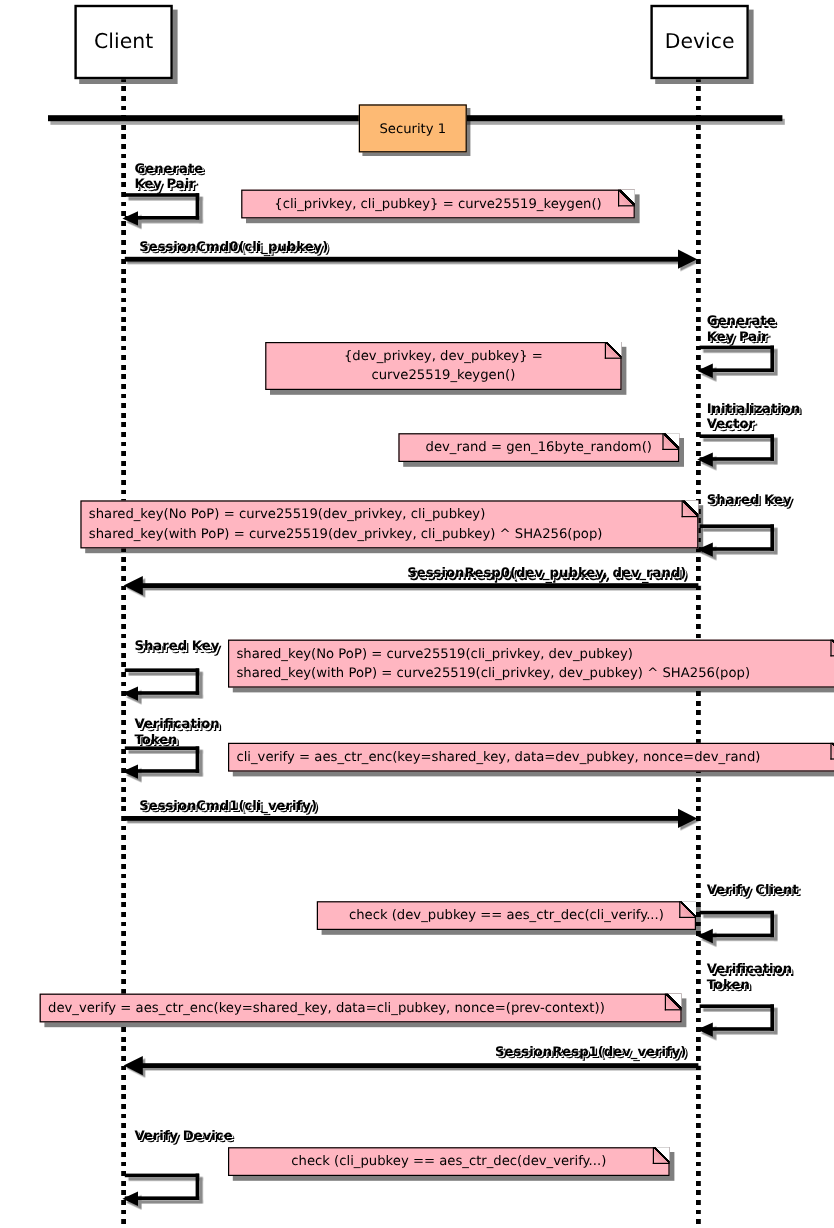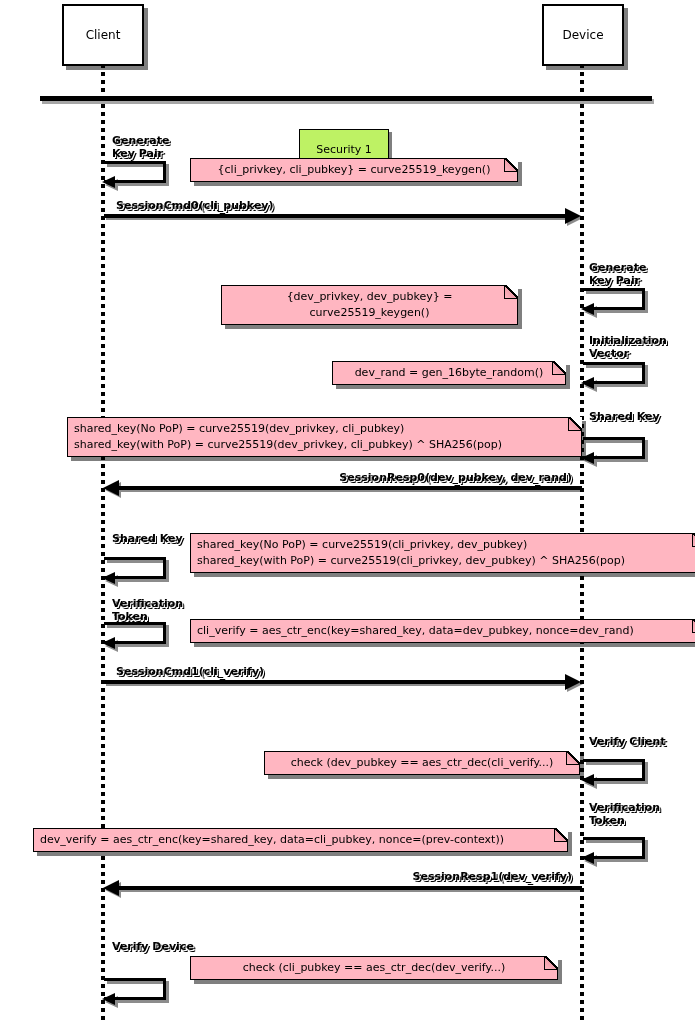--- a/index.html
+++ b/index.html
@@ -3,26 +3,26 @@
 <meta charset="utf-8">
 <style>
   html,body{margin:0;padding:0;background:#fff;}
   *{box-sizing:border-box;}
   .canvas{position:relative;width:695px;height:1023px;overflow:hidden;background:#fff;
           font-family:"DejaVu Sans","Liberation Sans",sans-serif;color:#000;}
   .lifeline{position:absolute;top:64px;height:959px;width:4px;
             background:repeating-linear-gradient(to bottom,#000 0 4px,transparent 4px 8px);}
   .actor{position:absolute;top:4px;width:82px;height:62px;background:#fff;border:2px solid #000;
          box-shadow:4px 4px 0 rgba(0,0,0,0.5);display:flex;align-items:center;justify-content:center;
-         font-size:12px;}
+         font-size:17px;}
   .divider-line{position:absolute;left:40px;top:96px;width:612px;height:5px;background:#000;
                 box-shadow:2px 3px 0 rgba(0,0,0,0.35);}
-  .divider-box{position:absolute;left:299px;top:87px;width:90px;height:40px;background:#bef264;
+  .divider-box{position:absolute;left:299px;top:87px;width:90px;height:40px;background:#fdba74;
                border:1px solid #000;box-shadow:3px 3px 0 rgba(0,0,0,0.5);display:flex;
-               align-items:center;justify-content:center;font-size:11px;margin-top:42px;}
+               align-items:center;justify-content:center;font-size:11px;}
   .elabel{position:absolute;font-size:11px;font-weight:bold;line-height:13px;white-space:pre-line;
           text-shadow:1px 1px 0 #fff,2px 2px 0 #000;}
   .elabel.right{text-align:right;}
   .loop{position:absolute;width:62px;height:22px;border:3px solid #000;border-left:none;
         filter:drop-shadow(3px 3px 0 rgba(0,0,0,0.45));}
   .loop::after{content:"";position:absolute;left:-2px;bottom:-8px;width:0;height:0;
                border-top:6px solid transparent;border-bottom:6px solid transparent;
                border-right:13px solid #000;}
   .msg{position:absolute;height:4px;background:#000;filter:drop-shadow(2px 2px 0 rgba(0,0,0,0.45));}
   .msg.to-right::after{content:"";position:absolute;right:-15px;top:-6px;width:0;height:0;
@@ -58,21 +58,21 @@
   <div class="actor" style="left:62px">
     <span>Client</span>
   </div>
   <div class="actor" style="left:542px">
     <span>Device</span>
   </div>
 
   <div class="elabel" style="left:112px;top:134px">Generate
 Key Pair</div>
   <div class="loop" style="left:104px;top:161px"></div>
-  <div class="note" style="left:190px;top:158px;width:328px">
+  <div class="note" style="left:201px;top:158px;width:328px">
     <span class="note-text">{cli_privkey, cli_pubkey} = curve25519_keygen()</span>
   </div>
 
   <div class="elabel" style="left:116px;top:199px">SessionCmd0(cli_pubkey)</div>
   <div class="msg to-right" style="left:104px;top:214px;width:462px"></div>
 
   <div class="elabel" style="left:589px;top:261px">Generate
 Key Pair</div>
   <div class="loop" style="left:583px;top:288px"></div>
   <div class="note" style="left:221px;top:285px;width:297px">

